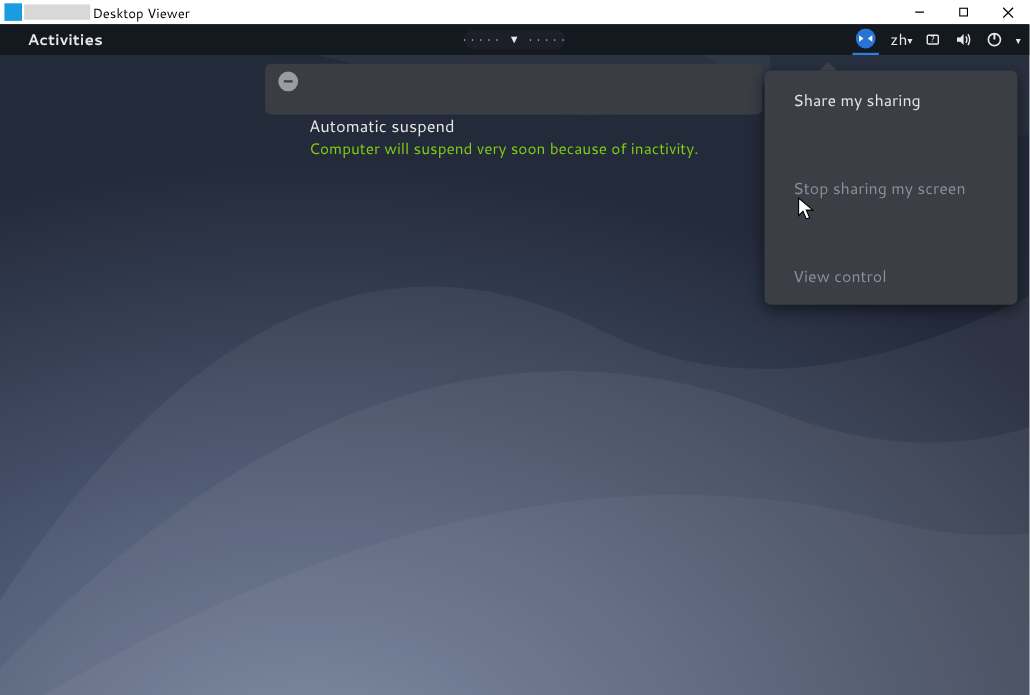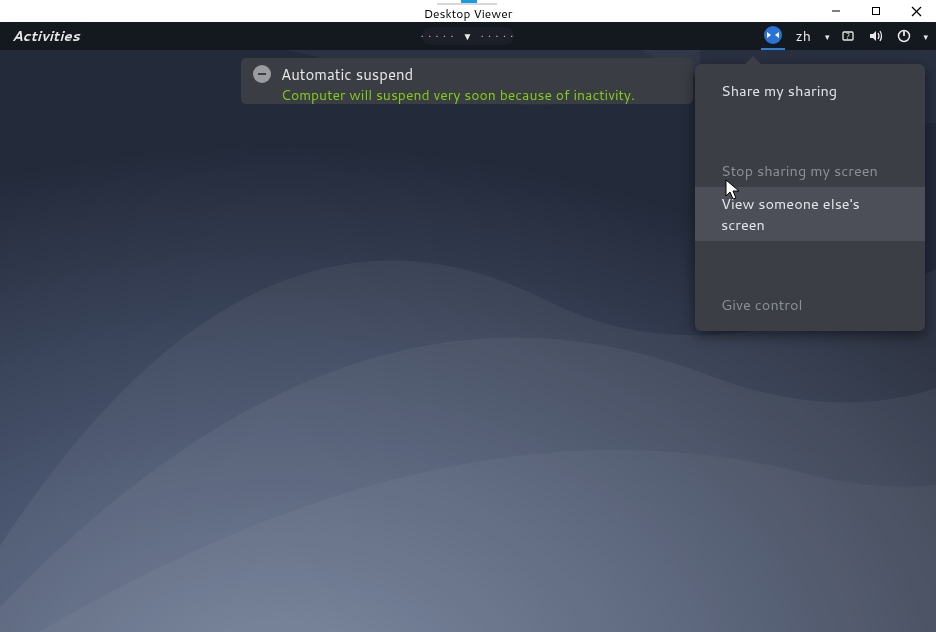--- a/index.html
+++ b/index.html
@@ -12,21 +12,20 @@
     }
     
     .win-titlebar {
       height: 22px;
       background: #ffffff;
       display: flex;
       align-items: center;
       position: relative;
       font-size: 12px;
       color: #000;
-      flex-direction: column;
     }
     .win-titlebar .app-icon {
       width: 16px;
       height: 16px;
       background: #1a9de0;
       margin-left: 4px;
       margin-right: 2px;
     }
     .win-titlebar .redacted {
       width: 60px;
@@ -73,27 +72,26 @@
       height: 28px;
       background: #14181f;
       color: #e8e8e8;
       display: flex;
       align-items: center;
       position: relative;
       font-size: 14px;
       z-index: 5;
     }
     .activities {
-      padding: 0 12px;
+      padding: 0 25px;
       font-weight: 600;
       cursor: pointer;
       height: 100%;
       display: flex;
       align-items: center;
-      font-style: italic;
     }
     .center-pill {
       position: absolute;
       left: 50%;
       top: 5px;
       transform: translateX(-50%);
       background: #1c1f27;
       border-radius: 9px;
       height: 18px;
       width: 92px;
@@ -153,21 +151,21 @@
     }
     .teamviewer-icon::after {
       right: 3px;
       transform: translateY(-50%);
       border-right: 4px solid #fff;
     }
     .zh {
       font-size: 14px;
       display: flex;
       align-items: center;
-      gap: 14px;
+      gap: 0;
       cursor: pointer;
       justify-content: space-between;
     }
     .caret-down {
       font-size: 9px;
     }
     .sys-icons {
       display: flex;
       align-items: center;
       gap: 10px;
@@ -205,20 +203,21 @@
       margin-top: 1px;
       display: flex;
       align-items: center;
       justify-content: center;
       color: #3a3d44;
       font-weight: bold;
       font-size: 14px;
     }
     .notification .notif-body .notif-title {
       font-size: 15px;
+      margin-top: 40px;
     }
     .notification .notif-body .notif-subtitle {
       font-size: 14px;
       color: #84cc16;
     }
     
     .dropdown {
       position: absolute;
       top: 42px;
       left: 695px;
@@ -355,20 +354,19 @@
     </div>
     <div class="notif-body">
       <div class="notif-title">Automatic suspend</div>
       <div class="notif-subtitle">Computer will suspend very soon because of inactivity.</div>
     </div>
   </div>
 
   <div class="dropdown">
     <div class="menu-item">Share my sharing</div>
     <div class="menu-item disabled">Stop sharing my screen</div>
-    <div class="menu-item highlighted">View someone else's screen</div>
-    <div class="menu-item disabled">Give control</div>
+    <div class="menu-item disabled">View control</div>
   </div>
 
   <svg class="cursor" width="18" height="24" viewBox="0 0 18 24">
     <path d="M1 1 L1 17 L5 13 L8 20 L11 19 L8 12 L14 12 Z" fill="#ffffff" stroke="#000000" stroke-width="1"></path>
   </svg>
 </div>
 
 </body></html>

